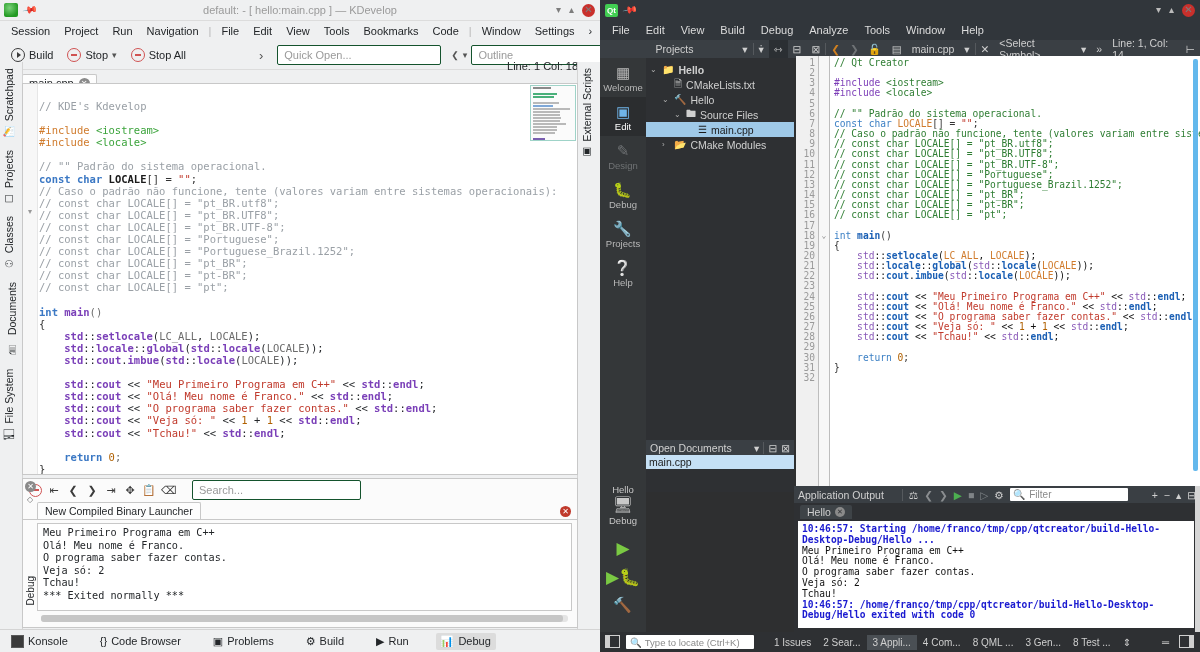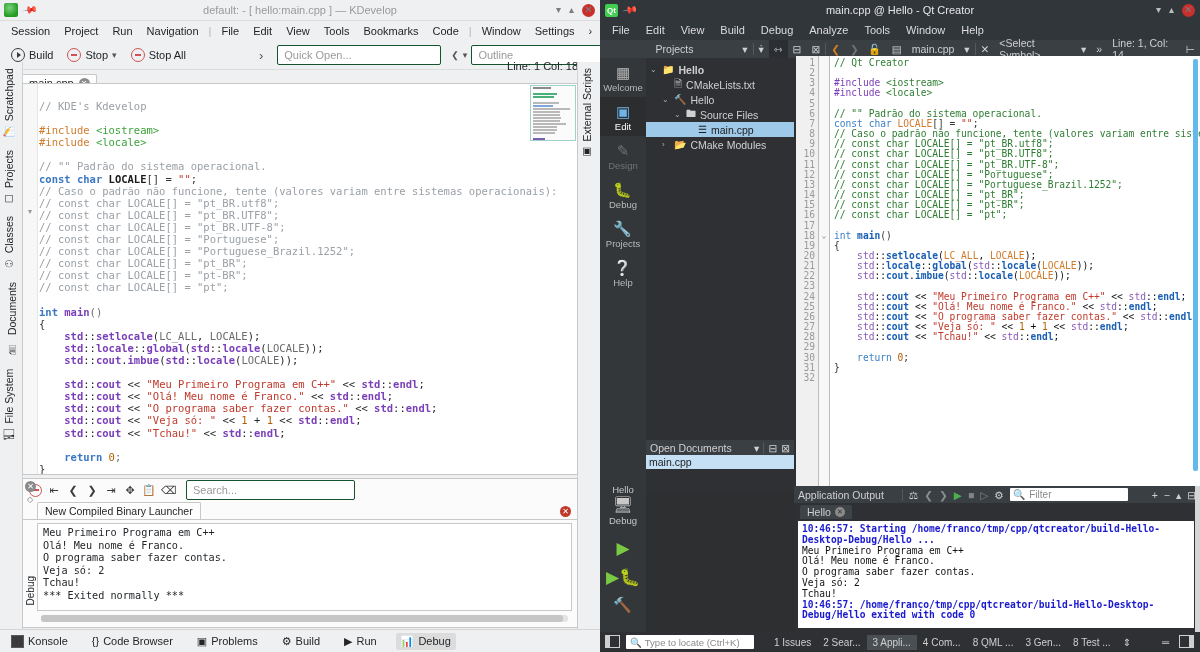--- a/index.html
+++ b/index.html
@@ -51,21 +51,21 @@
   .kd-bottom{position:absolute;left:22px;right:22px;top:478px;height:148px;background:#fbfbfb;border:1px solid #c8c8c8;}
   .kd-btoolbar{height:22px;display:flex;align-items:center;gap:5px;padding:0 6px;}
   .ico-btn{font-size:11px;color:#3b3b3b;width:14px;text-align:center;}
   .kd-outtabrow{height:18px;display:flex;align-items:flex-end;padding-left:14px;position:relative;border-bottom:1px solid #c8c8c8;}
   .kd-outtab{background:#fdfdfd;border:1px solid #c8c8c8;border-bottom:none;padding:2px 7px;font-size:10.5px;border-radius:2px 2px 0 0;}
   .kd-outbox{position:absolute;left:14px;right:5px;top:44px;bottom:16px;background:#fff;border:1px solid #c8c8c8;font-family:"DejaVu Sans Mono",monospace;font-size:10.2px;line-height:12.6px;padding:3px 5px;white-space:pre;}
   .kd-hscroll{position:absolute;left:18px;right:9px;bottom:5px;height:7px;background:#e4e4e4;border-radius:3px;}
   .kd-hscroll i{display:block;width:99%;height:100%;background:#c6c6c6;border-radius:3px;}
   .kd-vdebug{position:absolute;left:2px;bottom:22px;writing-mode:vertical-rl;transform:rotate(180deg);font-size:10px;}
 
-  .kd-statusbar{position:absolute;left:0;right:0;bottom:0;height:22px;display:flex;align-items:center;gap:14px;padding:0 6px;background:#eff0f1;border-top:1px solid #d4d4d4;font-size:11px;}
+  .kd-statusbar{position:absolute;left:0;right:0;bottom:0;height:22px;display:flex;align-items:center;gap:22px;padding:0 6px;background:#eff0f1;border-top:1px solid #d4d4d4;font-size:11px;}
   .kd-sb{display:flex;align-items:center;gap:4px;padding:2px 5px;border-radius:2px;}
   .kd-sb.act{background:#dcdcdc;}
   .sq{width:11px;height:11px;border:1px solid #5a5a5a;display:inline-block;}
   .sq.dark{background:#3b3b3b;}
 
   
   #qtc{position:absolute;left:600px;top:0;width:600px;height:652px;background:#2e2f30;color:#d0d0d0;overflow:hidden;}
   .qt-title{height:20px;background:#31363b;display:flex;align-items:center;position:relative;}
   .qt-title .tl-icon{width:13px;height:13px;margin-left:5px;background:#41cd52;border-radius:2px;color:#fff;font-size:8px;display:flex;align-items:center;justify-content:center;font-weight:bold;}
   .qt-title .ttl{position:absolute;left:0;right:0;text-align:center;font-size:11px;color:#e6e6e6;}
@@ -281,21 +281,21 @@
         <span class="circ red" style="width:11px;height:11px">
             <i></i>
           </span>
         <span class="ico-btn">⇤</span>
         <span class="ico-btn">❮</span>
         <span class="ico-btn">❯</span>
         <span class="ico-btn">⇥</span>
         <span class="ico-btn">✥</span>
         <span class="ico-btn">📋</span>
         <span class="ico-btn">⌫</span>
-        <span class="kd-input" style="flex:0 0 155px;margin-left:6px">Search...</span>
+        <span class="kd-input" style="flex:0 0 155px;margin-left:12px">Search...</span>
       </div>
       <div class="kd-outtabrow">
         <span class="kd-outtab">New Compiled Binary Launcher</span>
         <span style="margin-left:auto;margin-right:6px;margin-bottom:2px;width:11px;height:11px;border-radius:50%;background:#c0392b;color:#fff;font-size:8px;display:flex;align-items:center;justify-content:center">✕</span>
       </div>
       <div class="kd-vdebug">Debug</div>
       <div class="kd-outbox" id="kd-out"><div>Meu Primeiro Programa em C++</div><div>Olá! Meu nome é Franco.</div><div>O programa saber fazer contas.</div><div>Veja só: 2</div><div>Tchau!</div><div>*** Exited normally ***</div></div>
       <div class="kd-hscroll">
           <i></i>
         </div>
@@ -329,21 +329,20 @@
           <span>Debug</span>
         </span>
     </div>
   </div>
 
   <div id="qtc">
 
     <div class="qt-title">
       <div class="tl-icon">Qt</div>
       <div class="kd-pin" style="color:#ccc">📌</div>
-      <div class="ttl">main.cpp @ Hello - Qt Creator</div>
       <div class="kd-wbtns">
         <span style="color:#bbb">▾</span>
         <span style="color:#bbb">▴</span>
         <span class="kd-close">✕</span>
       </div>
     </div>
 
     <div class="qt-menubar">
       <span class="mi">File</span>
       <span class="mi">Edit</span>

